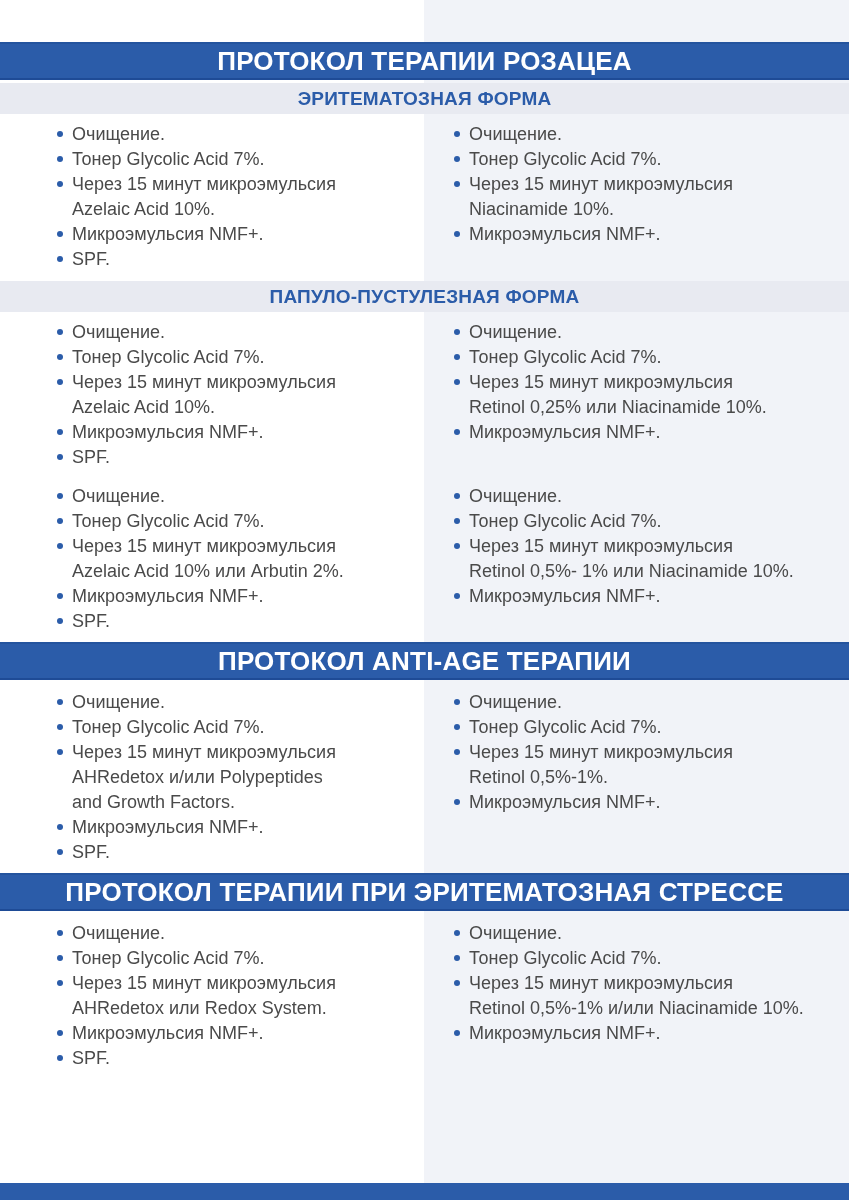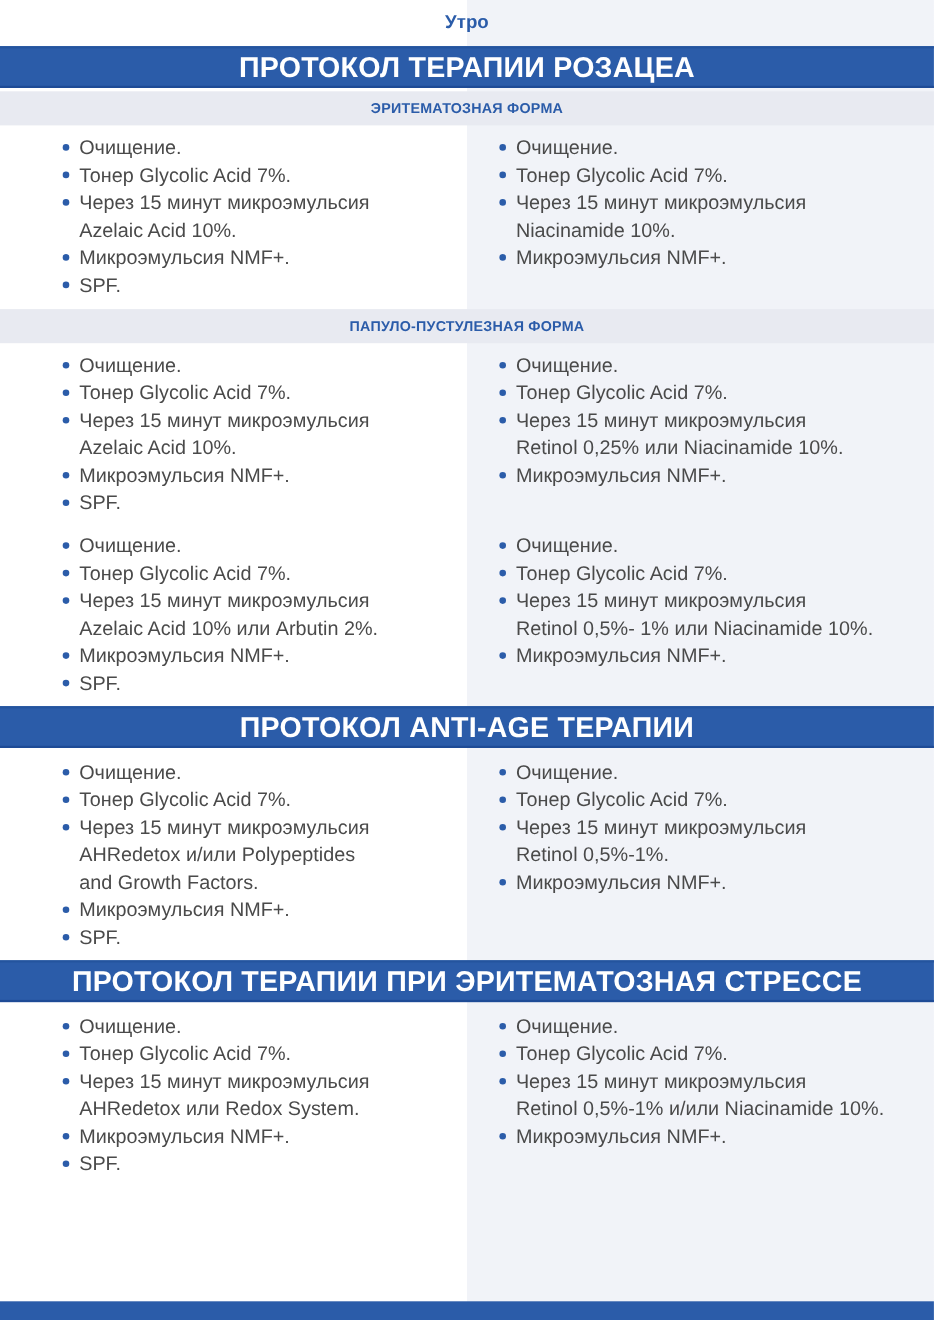--- a/index.html
+++ b/index.html
@@ -25,21 +25,21 @@
     display:flex;align-items:center;justify-content:center;
     font-weight:bold;text-align:center;letter-spacing:.2px;
   }
   .banner.dark{
     height:34px;margin:2px 0;
     background:var(--banner-dark-bg);
     border-top:2px solid #24549e;border-bottom:2px solid #1e4b96;
   }
   .banner.dark span{color:var(--banner-dark-text);font-size:26px;}
   .banner.light{height:31px;margin-top:3px;background:var(--banner-light-bg);}
-  .banner.light span{color:var(--accent);font-size:13px;}
+  .banner.light span{color:var(--accent);font-size:19px;}
   .lists{display:flex;align-items:flex-start;}
   .lists ul{
     flex:1;margin:0;list-style:none;
     padding:8px 10px 6px 2px;
   }
   .lists ul.morning{padding-left:57px;}
   .lists li{
     position:relative;
     padding-left:15px;
     font-size:18px;line-height:25px;
@@ -56,23 +56,20 @@
     position:absolute;left:0;right:0;bottom:0;height:17px;
     background:var(--banner-dark-bg);
   }
 </style>
 </head>
 <body>
 
 <div class="page">
 
   <div class="day-header">
-    <div class="day-cell">
-      <span>Утро</span>
-    </div>
   </div>
 
   <div class="banner dark">
     <span>ПРОТОКОЛ ТЕРАПИИ РОЗАЦЕА</span>
   </div>
 
   <div class="banner light">
     <span>ЭРИТЕМАТОЗНАЯ ФОРМА</span>
   </div>
 

